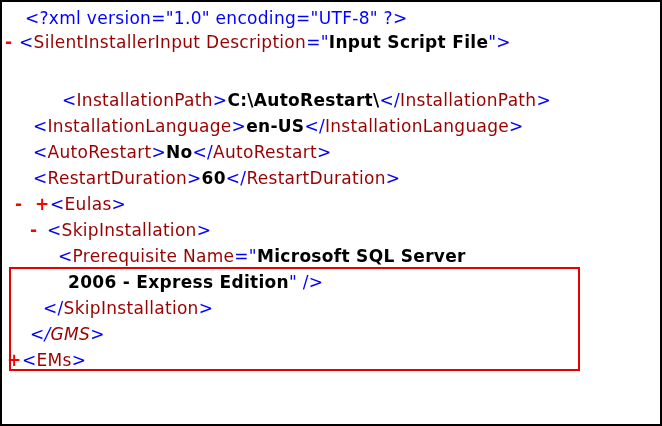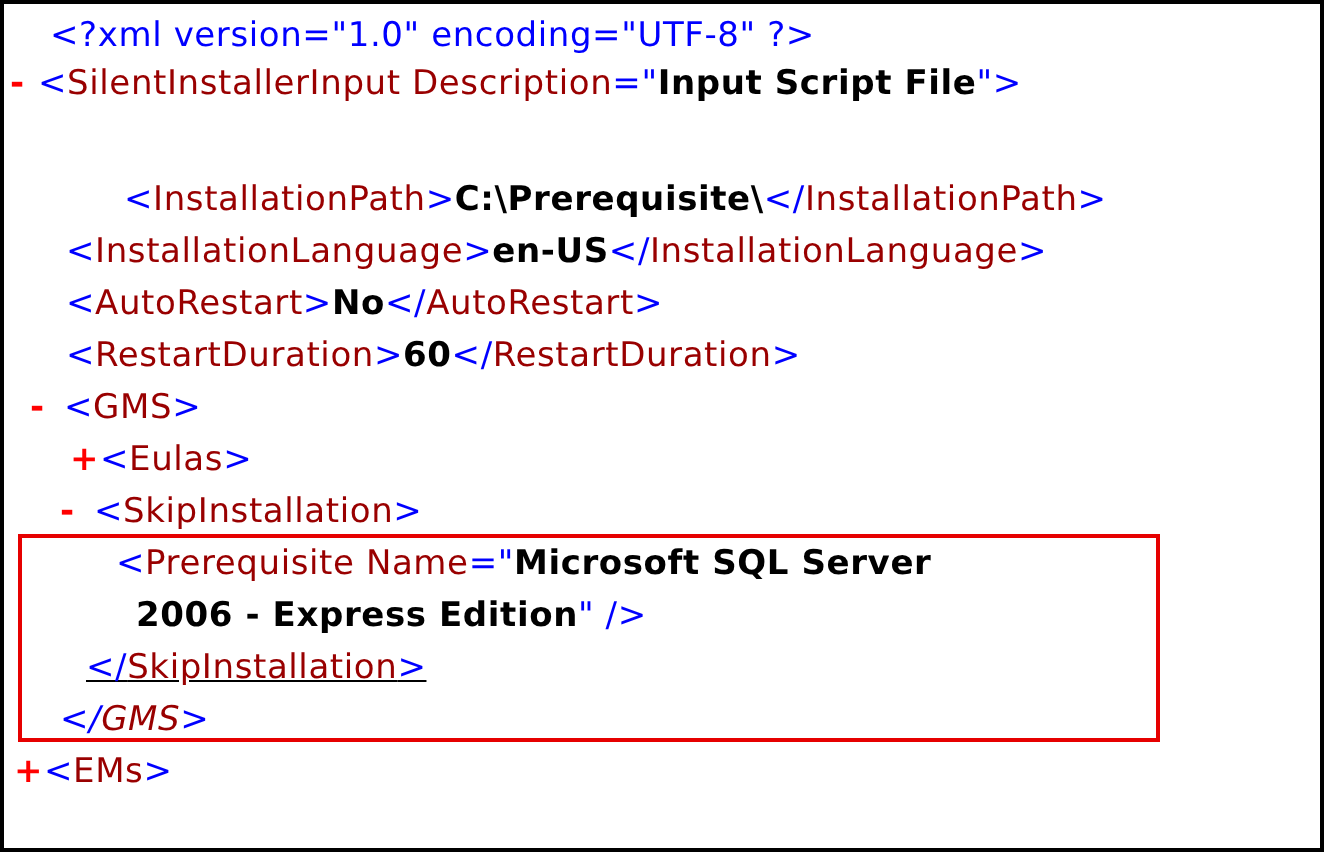--- a/index.html
+++ b/index.html
@@ -36,27 +36,27 @@
   }
 </style>
 </head>
 <body>
 
 <div class="screen">
   <div class="doc">
       <div class="line" style="line-height: 24px;"><span style="padding-left: 23px;"><span class="delim">&lt;?xml version="1.0" encoding="UTF-8" ?&gt;</span></span></div>
       <div class="line" style="line-height: 24px;"><span class="marker" style="left: 3px;">-</span><span style="padding-left: 17px;"><span class="delim">&lt;</span><span class="tagname">SilentInstallerInput Description</span><span class="delim">="</span><span class="value">Input Script File</span><span class="delim">"&gt;</span></span></div>
       <div style="height: 33px;"></div>
-      <div class="line" style="line-height: 26px;"><span style="padding-left: 60px;"><span class="delim">&lt;</span><span class="tagname">InstallationPath</span><span class="delim">&gt;</span><span class="value">C:\Prerequisite\</span><span class="delim">&lt;/</span><span class="tagname">InstallationPath</span><span class="delim">&gt;</span></span></div>
+      <div class="line" style="line-height: 26px;"><span style="padding-left: 60px;"><span class="delim">&lt;</span><span class="tagname">InstallationPath</span><span class="delim">&gt;</span><span class="value">C:\AutoRestart\</span><span class="delim">&lt;/</span><span class="tagname">InstallationPath</span><span class="delim">&gt;</span></span></div>
       <div class="line" style="line-height: 26px;"><span style="padding-left: 31px;"><span class="delim">&lt;</span><span class="tagname">InstallationLanguage</span><span class="delim">&gt;</span><span class="value">en-US</span><span class="delim">&lt;/</span><span class="tagname">InstallationLanguage</span><span class="delim">&gt;</span></span></div>
       <div class="line" style="line-height: 26px;"><span style="padding-left: 31px;"><span class="delim">&lt;</span><span class="tagname">AutoRestart</span><span class="delim">&gt;</span><span class="value">No</span><span class="delim">&lt;/</span><span class="tagname">AutoRestart</span><span class="delim">&gt;</span></span></div>
       <div class="line" style="line-height: 26px;"><span style="padding-left: 31px; text-align: right;"><span class="delim">&lt;</span><span class="tagname">RestartDuration</span><span class="delim">&gt;</span><span class="value">60</span><span class="delim">&lt;/</span><span class="tagname">RestartDuration</span><span class="delim">&gt;</span></span></div>
-      <div class="line" style="line-height: 26px;"><span class="marker" style="left: 13px;">-</span><span style="padding-left: 30px;"><span class="delim">&lt;</span><span class="tagname">GMS</span><span class="delim">&gt;</span></span></div>
+      <div class="line" style="line-height: 26px;"><span class="marker" style="left: 13px;">-</span></div>
       <div class="line" style="line-height: 26px;"><span class="marker" style="left: 33px;">+</span><span style="padding-left: 48px;"><span class="delim">&lt;</span><span class="tagname">Eulas</span><span class="delim">&gt;</span></span></div>
       <div class="line" style="line-height: 26px;"><span class="marker" style="left: 28px;">-</span><span style="padding-left: 45px;"><span class="delim">&lt;</span><span class="tagname">SkipInstallation</span><span class="delim">&gt;</span></span></div>
       <div class="line" style="line-height: 26px;"><span style="padding-left: 56px;"><span class="delim">&lt;</span><span class="tagname">Prerequisite Name</span><span class="delim">="</span><span class="value">Microsoft SQL Server</span></span></div>
       <div class="line" style="line-height: 26px;"><span style="padding-left: 66px;"><span class="value">2006 - Express Edition</span><span class="delim">" /&gt;</span></span></div>
-      <div class="line" style="line-height: 26px; text-decoration: underline;"><span style="padding-left: 41px;"><span class="delim">&lt;/</span><span class="tagname">SkipInstallation</span><span class="delim">&gt;</span></span></div>
+      <div class="line" style="line-height: 26px;"><span style="padding-left: 41px;"><span class="delim">&lt;/</span><span class="tagname">SkipInstallation</span><span class="delim">&gt;</span></span></div>
       <div class="line" style="line-height: 26px;"><span style="padding-left: 28px; font-style: italic;"><span class="delim">&lt;/</span><span class="tagname">GMS</span><span class="delim">&gt;</span></span></div>
       <div class="line" style="line-height: 26px;"><span class="marker" style="left: 5px;">+</span><span style="padding-left: 20px;"><span class="delim">&lt;</span><span class="tagname">EMs</span><span class="delim">&gt;</span></span></div>
     </div>
   <div class="highlight" style="left: 7px; top: 265px; width: 571px; height: 104px;"></div>
 </div>
 
 </body></html>

